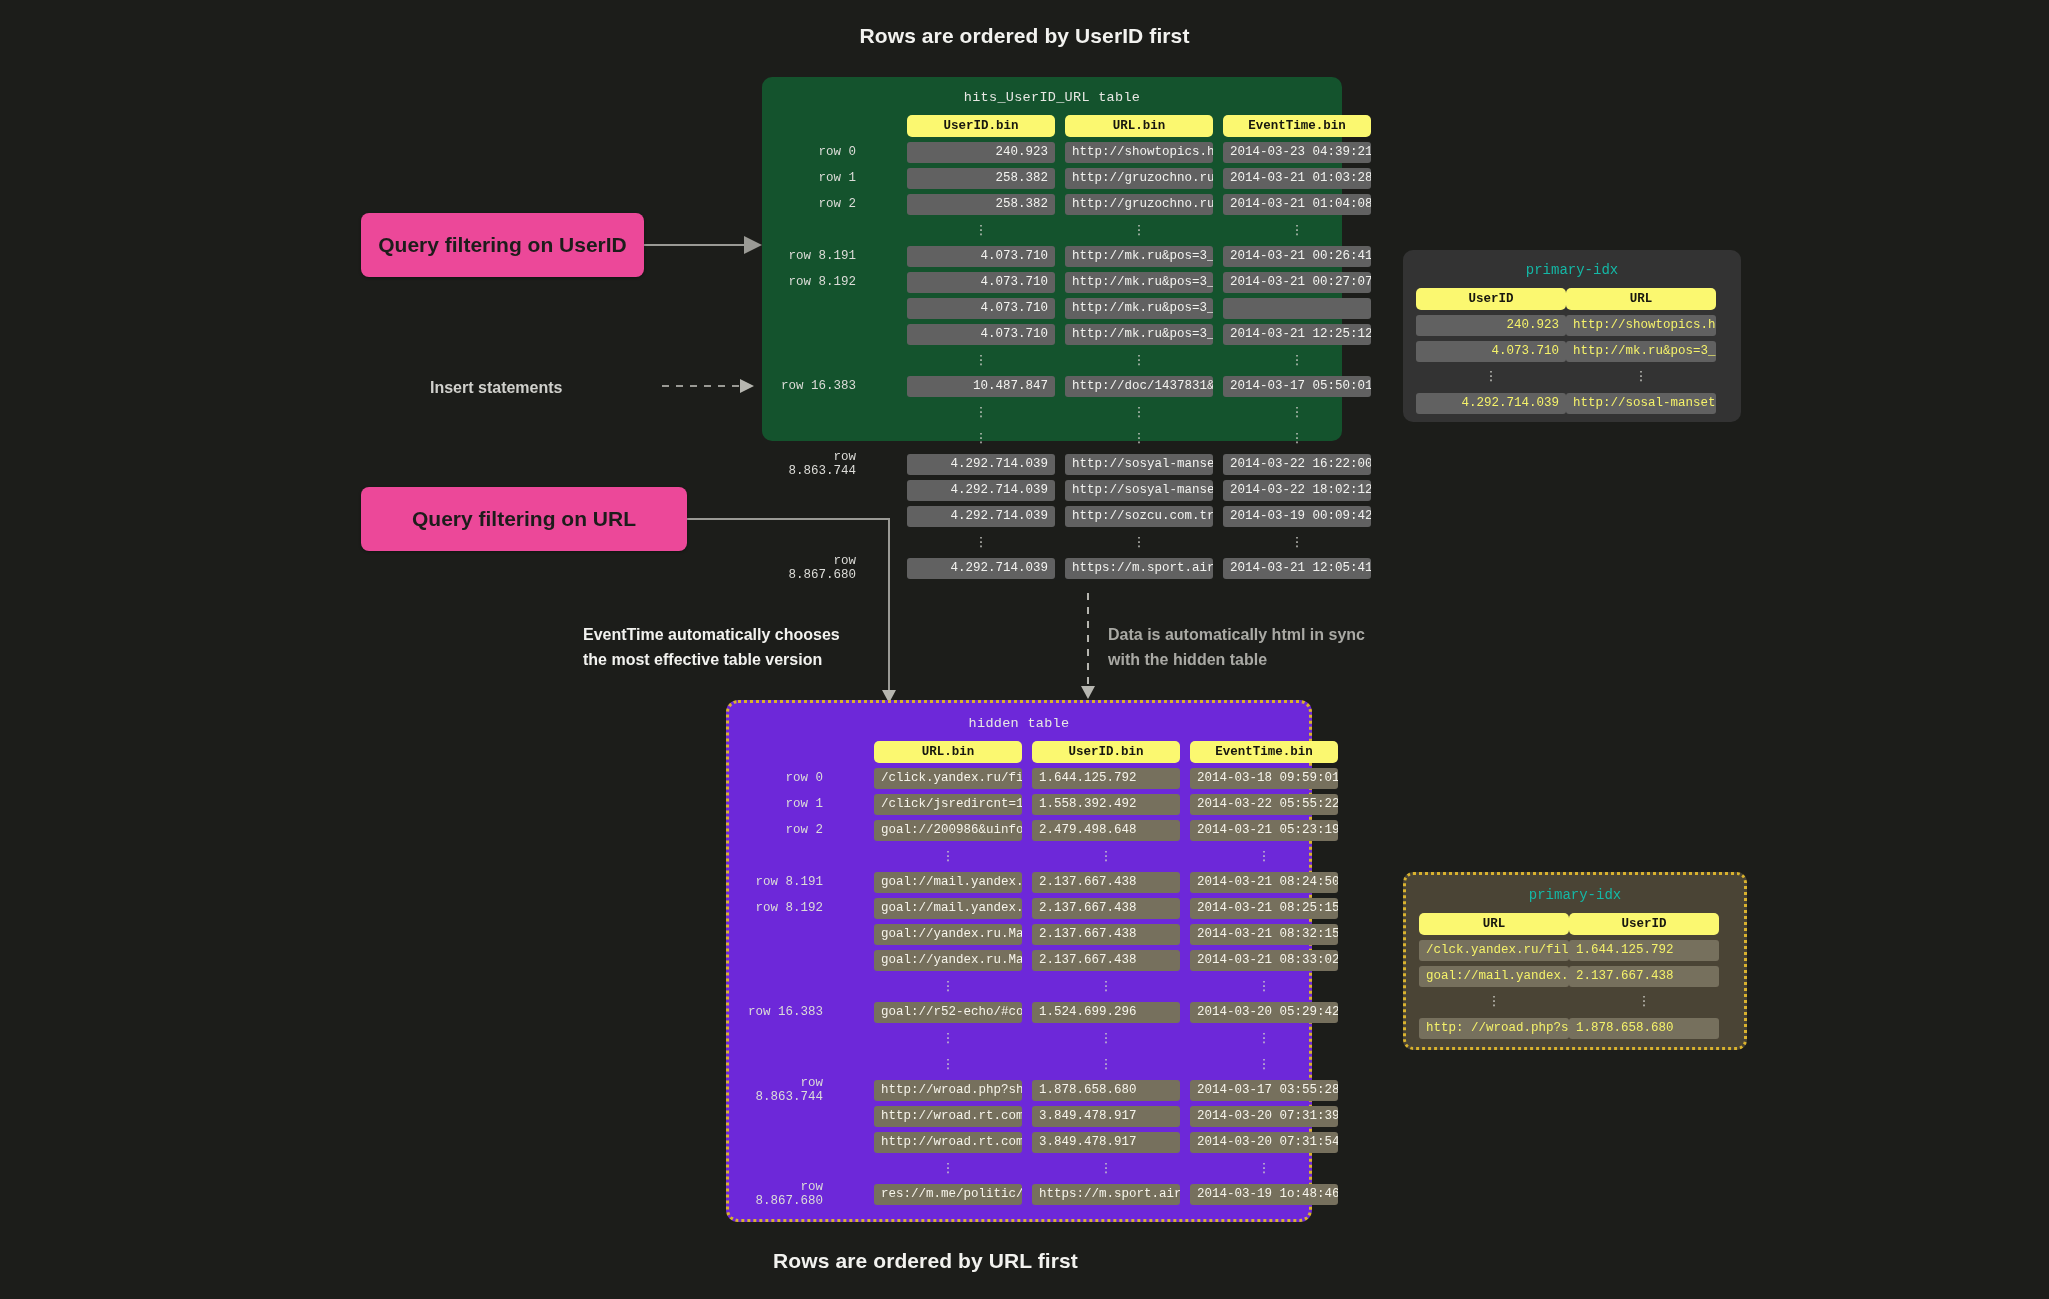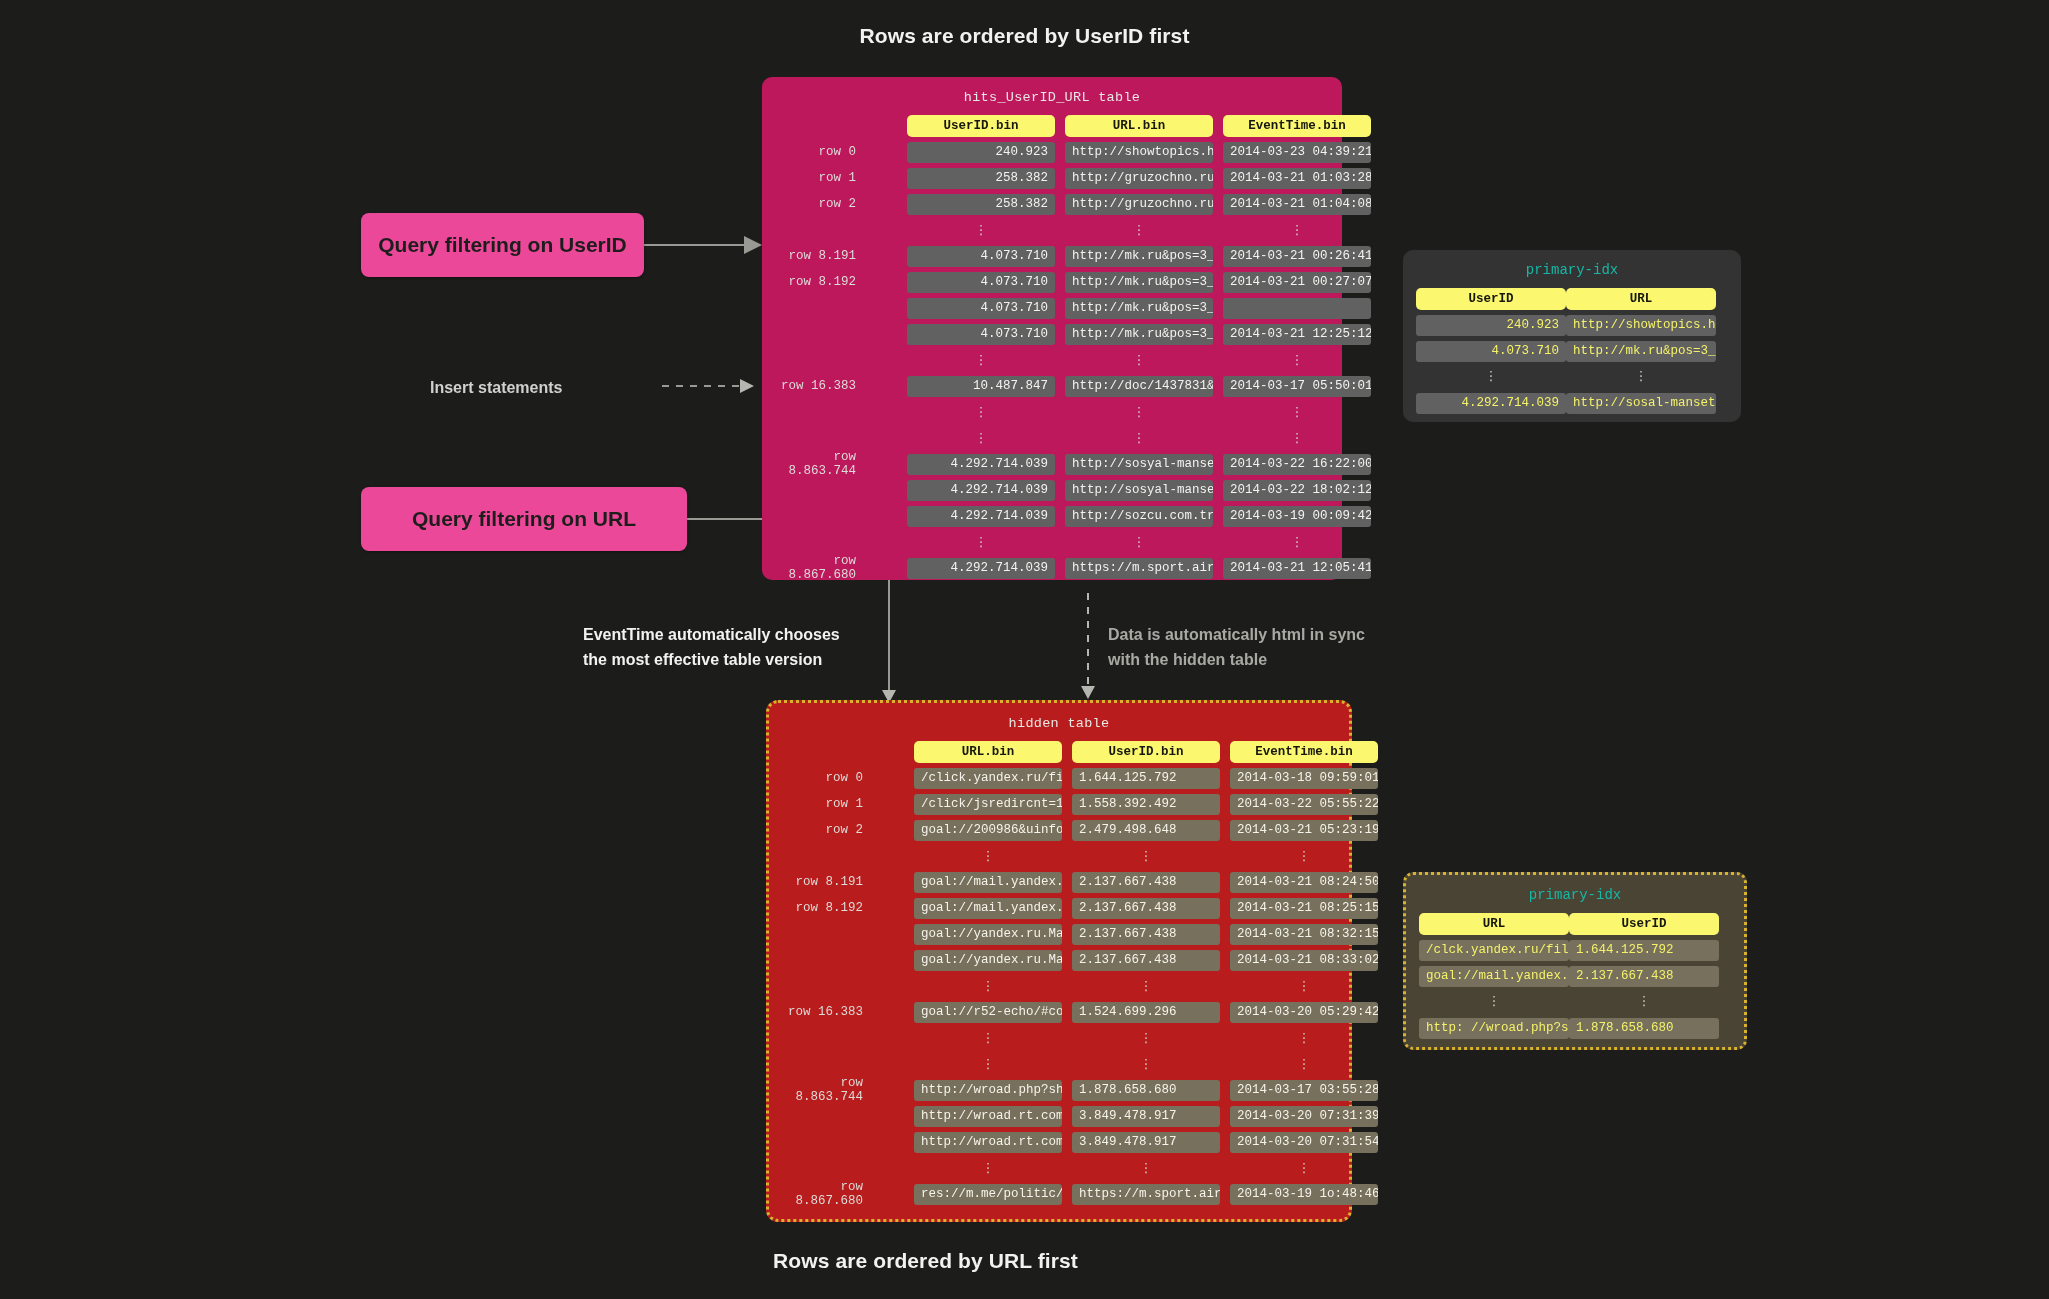--- a/index.html
+++ b/index.html
@@ -34,24 +34,24 @@
   .anno{position:absolute;font-weight:bold;font-size:16px;line-height:25px;}
   #anno-insert{left:430px;top:375px;color:#d0d0cc;white-space:nowrap;}
   #anno-choose{left:583px;top:622px;color:#f2f2ef;width:330px;}
   #anno-sync{left:1108px;top:622px;color:#a9a9a4;width:300px;}
 
   
   #connectors{position:absolute;left:0;top:0;width:2049px;height:1299px;}
 
   
   .panel{position:absolute;border-radius:10px;}
-  #panel-main{left:762px;top:77px;width:580px;height:503px;background:#be185d;}
+  #panel-main{left:762px;top:77px;width:580px;height:364px;background:#14532d;}
   #panel-hidden{
-    left:766px;top:700px;width:580px;height:516px;
-    background:#b91c1c;border:3px dotted #d9b22e;border-radius:12px;
+    left:726px;top:700px;width:580px;height:516px;
+    background:#6d28d9;border:3px dotted #d9b22e;border-radius:12px;
   }
   .panel-title{
     position:absolute;left:0;right:0;top:13px;text-align:center;
     color:#e8e8e4;font-size:13.5px;letter-spacing:.3px;
   }
 
   
   .grid{position:absolute;left:0;top:36px;right:0;}
   .row{display:flex;align-items:center;height:26px;margin-bottom:0;}
   .rowlabel{

